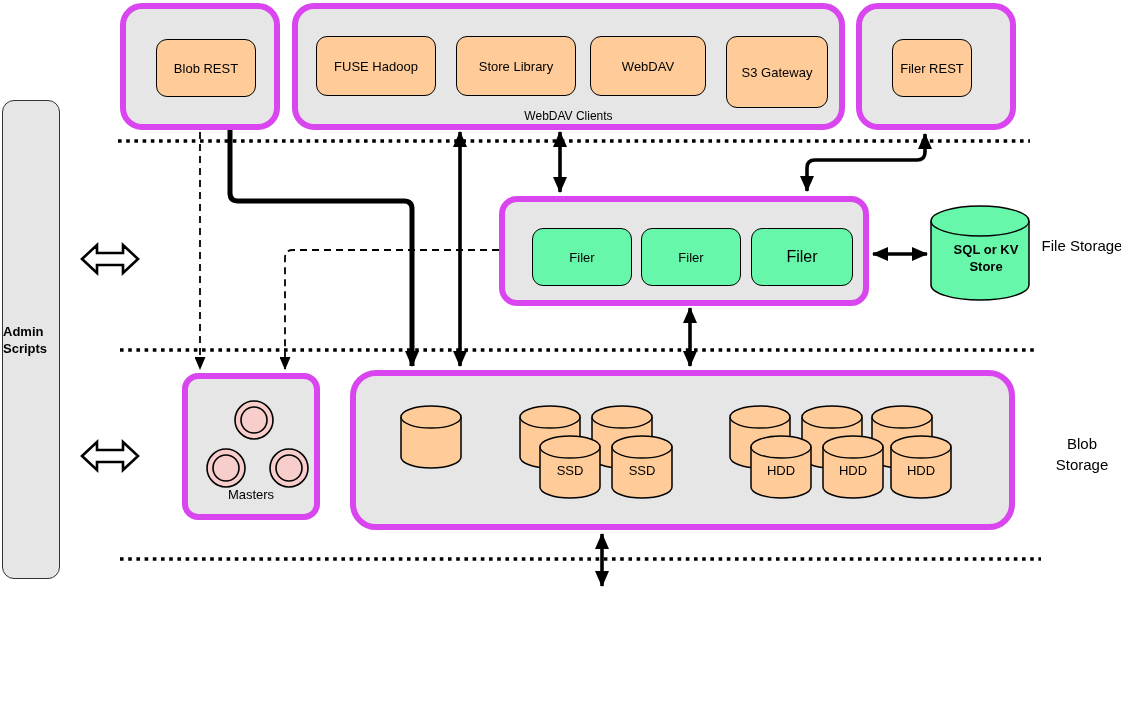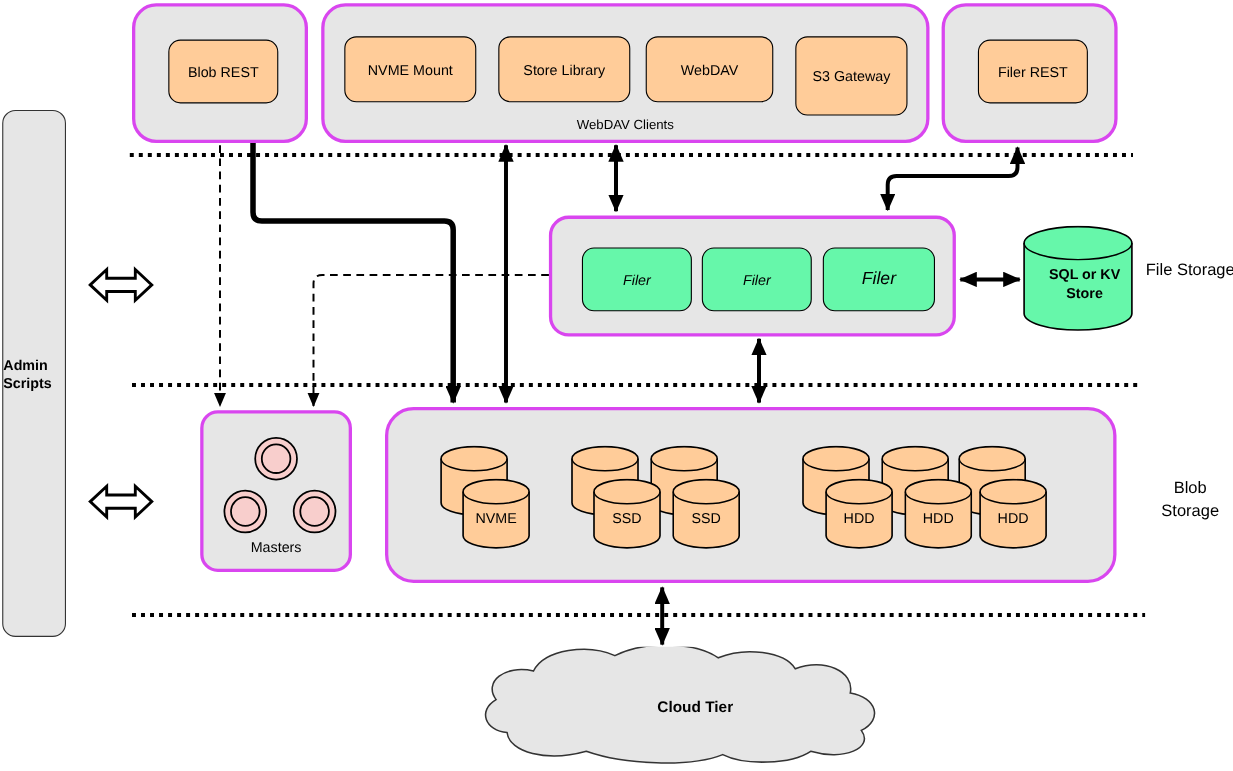--- a/index.html
+++ b/index.html
@@ -1,22 +1,22 @@
 <!DOCTYPE html>
 <html><head>
 <meta charset="utf-8">
 <style>
   html,body{margin:0;padding:0;background:#fff;}
   .canvas{position:relative;width:1121px;height:701px;background:#fff;
           font-family:"Liberation Sans",sans-serif;color:#000;overflow:hidden;}
-  .grp{position:absolute;background:#E6E6E6;border:3px solid #d946ef;box-sizing:border-box;}
+  .grp{position:absolute;background:#E6E6E6;border:6px solid #d946ef;box-sizing:border-box;}
   .r22{border-radius:22px;} .r18{border-radius:18px;} .r16{border-radius:16px;} .r26{border-radius:26px;}
   .node{position:absolute;background:#FFCC99;border:1.5px solid #000;border-radius:11px;
         display:flex;align-items:center;justify-content:center;font-size:13px;box-sizing:border-box;}
-  .node.green{background:#66F7AA;font-style:italic;}
+  .node.green{background:#66F7AA;}
   .tier-label{position:absolute;text-align:center;font-size:15px;line-height:21px;}
   .admin{position:absolute;left:2px;top:100px;width:58px;height:479px;background:#E6E6E6;
          border:1.5px solid #333;border-radius:12px;display:flex;align-items:center;justify-content:center;box-sizing:border-box;}
   .admin .lbl{font-size:13px;font-weight:bold;text-align:left;line-height:17px;}
   .disk{position:absolute;width:62px;height:64px;}
   .cylo{fill:#FFCC99;stroke:#000;stroke-width:1.5;}
   .cylg{fill:#66F7AA;stroke:#000;stroke-width:1.5;}
   .cylt{fill:none;stroke:#000;stroke-width:1.3;}
   .disk-lbl{position:absolute;left:0;right:0;top:28px;text-align:center;font-size:13px;}
   .sqlcyl{position:absolute;left:930px;top:205px;width:100px;height:97px;}
@@ -35,29 +35,29 @@
 
   <div class="admin">
     <div class="lbl">Admin Scripts</div>
   </div>
 
   <div class="grp r22" style="left:120px;top:3px;width:160px;height:127px;">
     <div class="node" style="left:30px;top:30px;width:100px;height:58px;">Blob REST</div>
   </div>
 
   <div class="grp r22" style="left:292px;top:3px;width:553px;height:127px;">
-    <div class="node" style="left:18px;top:27px;width:120px;height:60px;">NVME Mount</div>
+    <div class="node" style="left:18px;top:27px;width:120px;height:60px;">FUSE Hadoop</div>
     <div class="node" style="left:158px;top:27px;width:120px;height:60px;">Store Library</div>
     <div class="node" style="left:292px;top:27px;width:116px;height:60px;">WebDAV</div>
     <div class="node" style="left:428px;top:27px;width:102px;height:72px;">S3 Gateway</div>
     <div class="flbl">WebDAV Clients</div>
   </div>
 
   <div class="grp r22" style="left:856px;top:3px;width:160px;height:127px;">
-    <div class="node" style="left:30px;top:30px;width:100px;height:58px;">Filer REST</div>
+    <div class="node" style="left:30px;top:30px;width:80px;height:58px;">Filer REST</div>
   </div>
 
   <div class="grp r18" style="left:499px;top:196px;width:370px;height:110px;">
     <div class="node green" style="left:27px;top:26px;width:100px;height:58px;">Filer</div>
     <div class="node green" style="left:136px;top:26px;width:100px;height:58px;">Filer</div>
     <div class="node green" style="left:246px;top:26px;width:102px;height:58px;font-size:16px;">Filer</div>
   </div>
 
   <div class="sqlcyl">
     <svg width="100" height="97" viewBox="0 0 100 97">
@@ -115,27 +115,20 @@
         <path class="cylt" d="M1,12 a30,11 0 0 0 60,0"></path>
       </svg>
   </div>
   <div class="disk" style="left:871px;top:405px;">
     <svg width="62" height="64" viewBox="0 0 62 64">
         <path class="cylo" d="M1,12 a30,11 0 0 1 60,0 v40 a30,11 0 0 1 -60,0 z"></path>
         <path class="cylt" d="M1,12 a30,11 0 0 0 60,0"></path>
       </svg>
   </div>
 
-  <div class="disk" style="left:420px;top:435px;">
-    <svg width="62" height="64" viewBox="0 0 62 64">
-        <path class="cylo" d="M1,12 a30,11 0 0 1 60,0 v40 a30,11 0 0 1 -60,0 z"></path>
-        <path class="cylt" d="M1,12 a30,11 0 0 0 60,0"></path>
-      </svg>
-    <span class="disk-lbl">NVME</span>
-  </div>
   <div class="disk" style="left:539px;top:435px;">
     <svg width="62" height="64" viewBox="0 0 62 64">
         <path class="cylo" d="M1,12 a30,11 0 0 1 60,0 v40 a30,11 0 0 1 -60,0 z"></path>
         <path class="cylt" d="M1,12 a30,11 0 0 0 60,0"></path>
       </svg>
     <span class="disk-lbl">SSD</span>
   </div>
   <div class="disk" style="left:611px;top:435px;">
     <svg width="62" height="64" viewBox="0 0 62 64">
         <path class="cylo" d="M1,12 a30,11 0 0 1 60,0 v40 a30,11 0 0 1 -60,0 z"></path>
@@ -160,29 +153,20 @@
   <div class="disk" style="left:890px;top:435px;">
     <svg width="62" height="64" viewBox="0 0 62 64">
         <path class="cylo" d="M1,12 a30,11 0 0 1 60,0 v40 a30,11 0 0 1 -60,0 z"></path>
         <path class="cylt" d="M1,12 a30,11 0 0 0 60,0"></path>
       </svg>
     <span class="disk-lbl">HDD</span>
   </div>
 
   <div class="tier-label" style="left:1040px;top:433px;width:84px;">Blob Storage</div>
 
-  <div class="cloud">
-    <svg width="390" height="108" viewBox="0 0 390 108">
-      <path d="M96,95 C60,105 26,96 24,78 C4,76 -3,58 14,48 C2,32 22,16 48,22
-               C58,2 98,-3 122,8 C150,-6 196,-4 216,10 C240,0 276,4 286,20
-               C312,10 340,22 336,42 C360,46 366,66 346,76 C358,92 330,104 300,95
-               C282,107 240,108 220,98 C190,110 130,107 96,95 Z" fill="#E6E6E6" stroke="#333" stroke-width="1.4"></path>
-    </svg>
-    <div class="cloud-lbl">Cloud Tier</div>
-  </div>
 
   <svg class="overlay" viewBox="0 0 1121 701">
     <defs>
       <marker id="ah" markerUnits="userSpaceOnUse" markerWidth="16" markerHeight="14" refX="15" refY="7" orient="auto">
         <path d="M0,0 L16,7 L0,14 z" fill="#000"></path>
       </marker>
       <marker id="ahr" markerUnits="userSpaceOnUse" markerWidth="16" markerHeight="14" refX="15" refY="7" orient="auto-start-reverse">
         <path d="M0,0 L16,7 L0,14 z" fill="#000"></path>
       </marker>
       <marker id="ahs" markerUnits="userSpaceOnUse" markerWidth="13" markerHeight="11" refX="12" refY="5.5" orient="auto">

